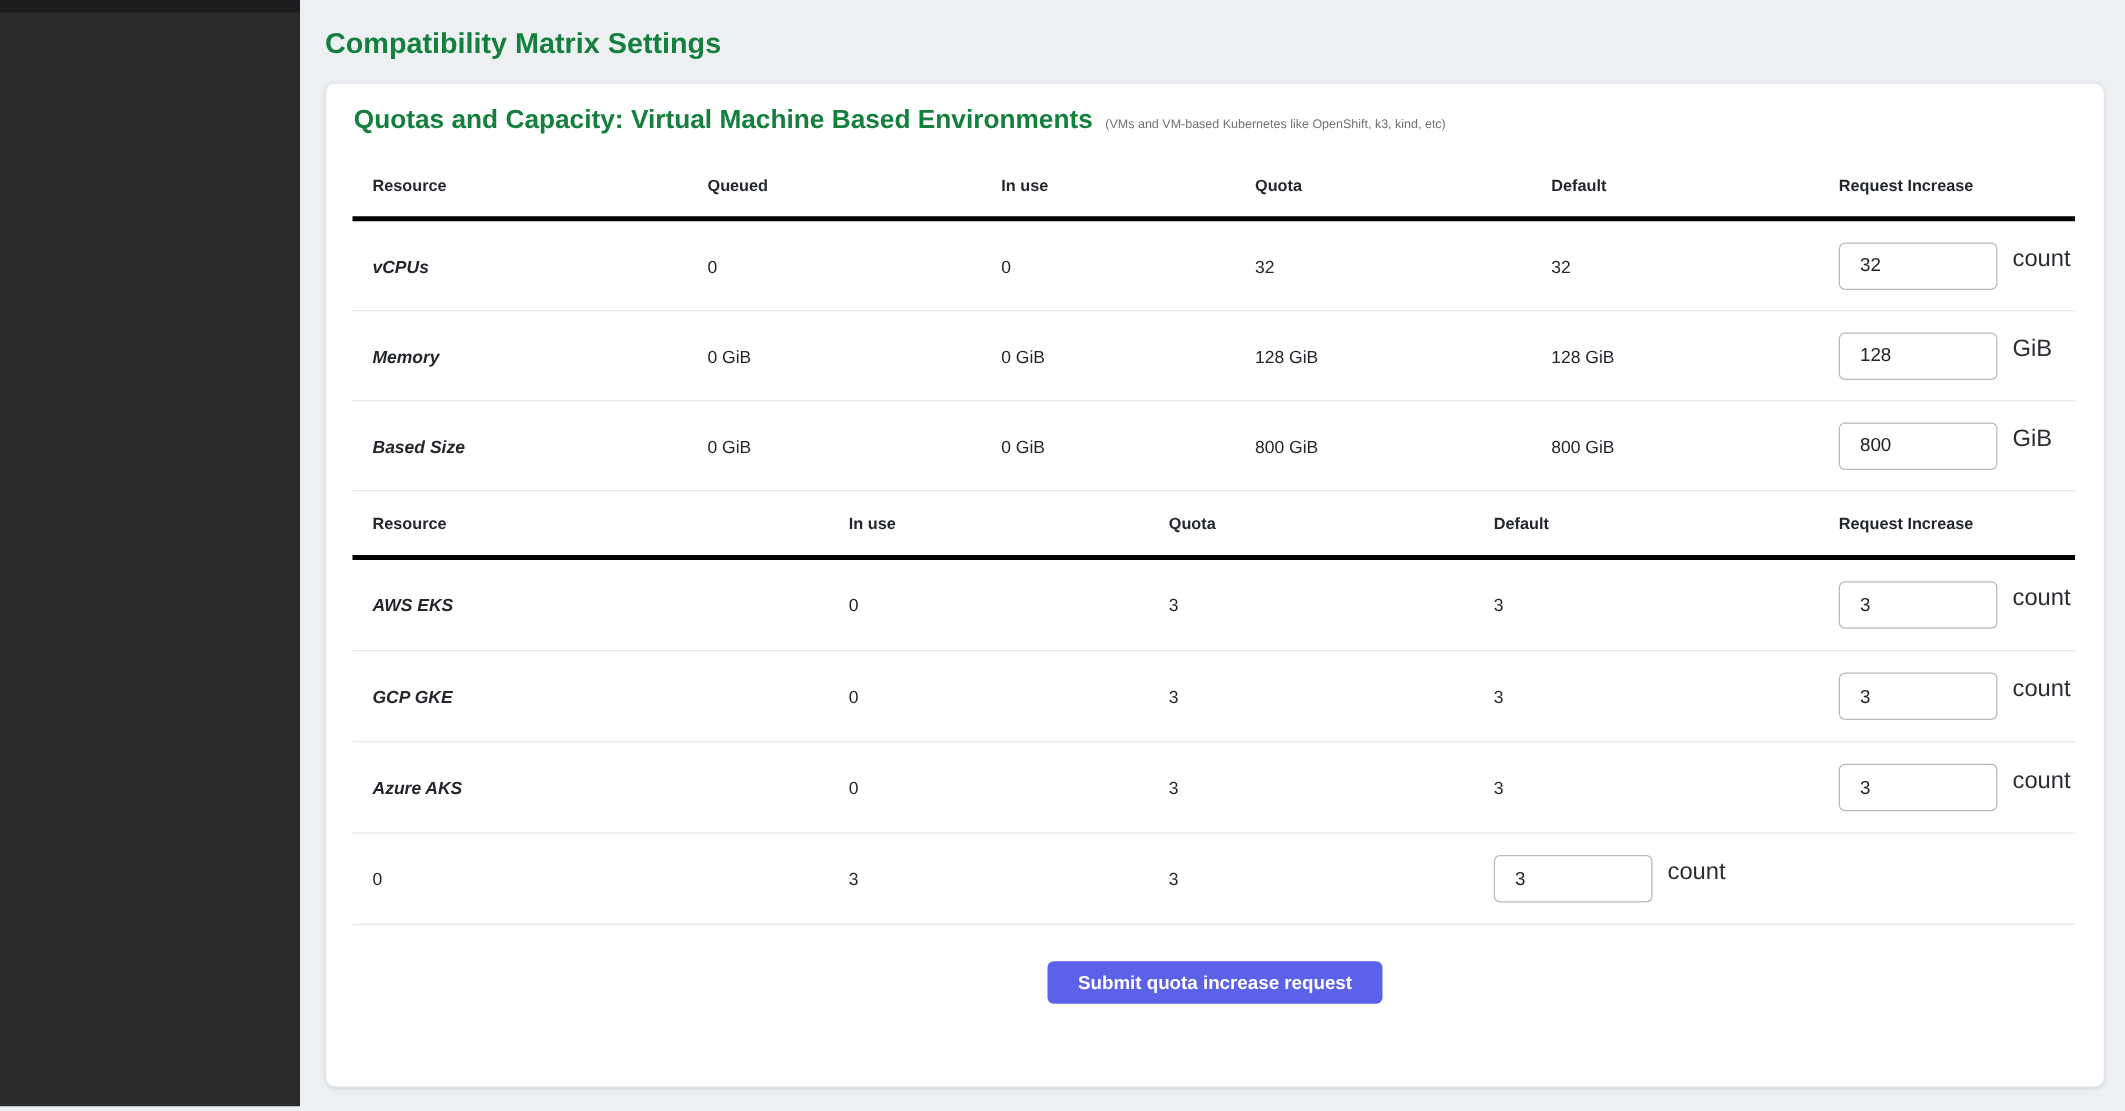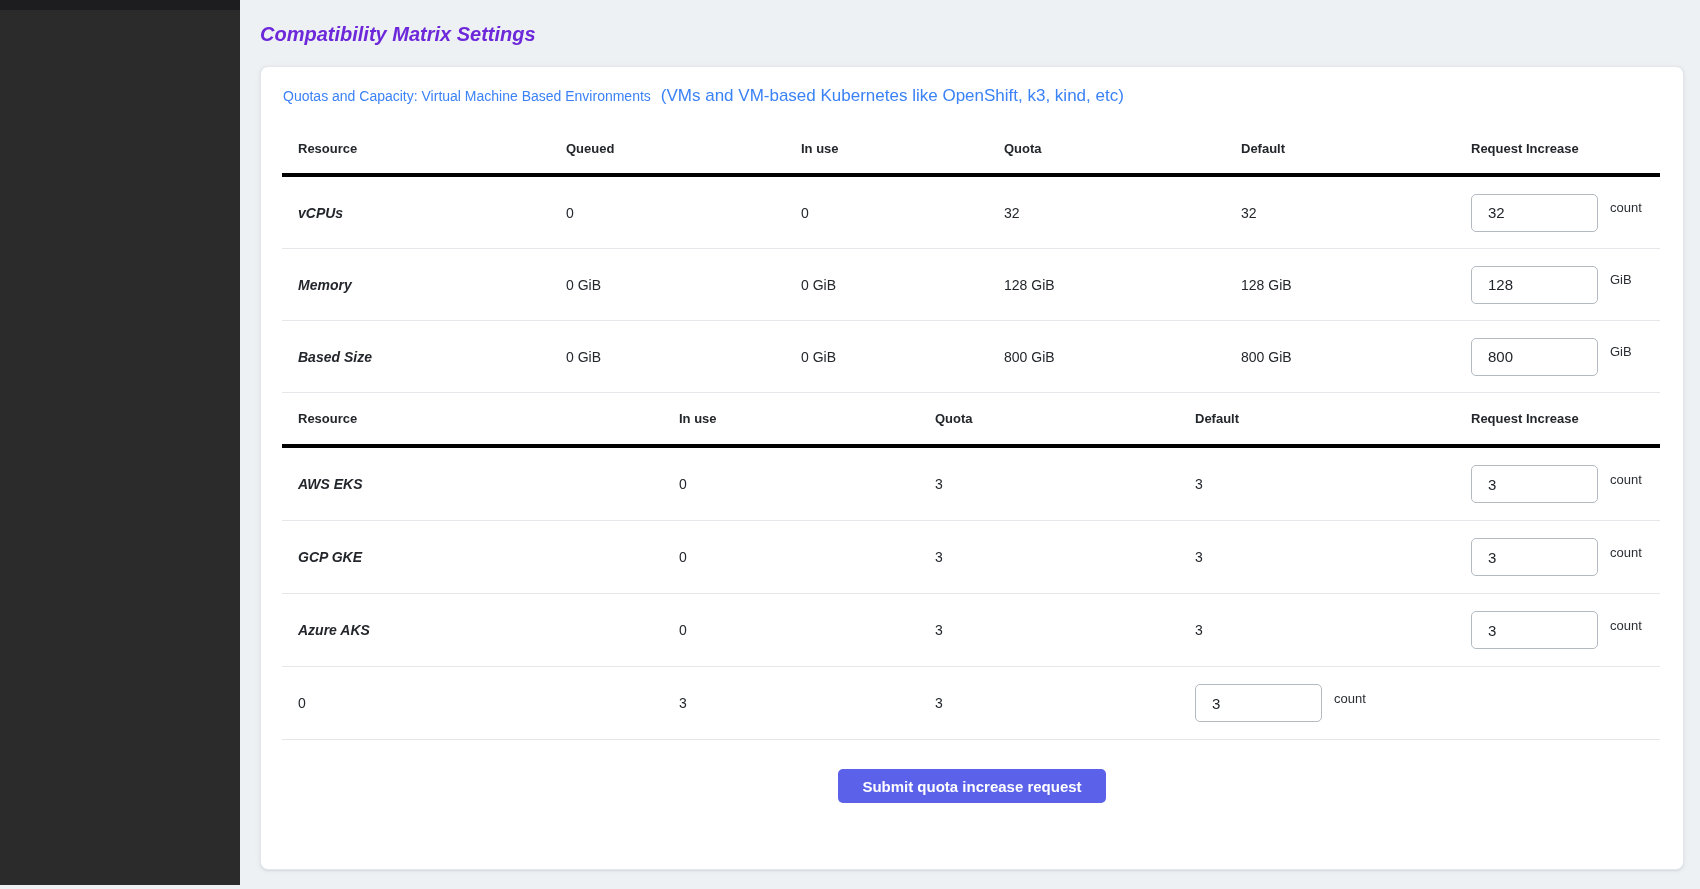--- a/index.html
+++ b/index.html
@@ -26,32 +26,32 @@
   }
   .nav-item { padding-left:26px; }
   .nav-item.active {
     background:var(--sidebar-active-bg,#49494b);
     border-left:5px solid var(--accent-red,#ef4453);
     color:#ffffff;
   }
 
   
   .main { flex:1; padding:22px 16px 0 20px; }
-  .page-title { font-size:20px; line-height:24px; font-weight:700; color:#6d28d9;font-style:italic; }
+  .page-title { font-size:23px; line-height:24px; font-weight:700; color:#15803d; }
 
   .card {
     margin-top:20px; width:1424px; height:804px;
     background:#ffffff; border:1px solid #e3e6ea; border-radius:8px;
     box-shadow:0 1px 2px rgba(16,24,40,.07), 0 1px 6px rgba(16,24,40,.05);
     overflow:hidden;
   }
 
   .section-head { margin:19px 23px 0 22px; display:flex; align-items:baseline; gap:10px; }
-  .section-title { font-size:14px; line-height:20px; font-weight:400; color:#3b82f6; }
-  .section-note { font-size:17px; color:#3b82f6; }
+  .section-title { font-size:21px; line-height:20px; font-weight:700; color:#15803d; }
+  .section-note { font-size:10px; color:#737373; }
   .section-head.second { margin-top:30px; }
 
   .tbl { margin:0 23px 0 21px; }
   .grid-vm    { display:grid; grid-template-columns:284px 235px 203px 237px 230px 1fr; align-items:center; }
   .grid-cloud { display:grid; grid-template-columns:397px 256px 260px 276px 1fr; align-items:center; }
   .grid-vm > :first-child, .grid-cloud > :first-child { padding-left:16px; }
 
   .thead { border-bottom:4px solid #000000; }
   .thead.vm { height:53px; margin-top:18px; }
   .thead.cloud { height:55px; }
@@ -62,21 +62,21 @@
   .row.cloud { height:73px; }
   .cell { font-size:14px; color:#23272c; }
   .cell.resource { font-weight:700;font-style:italic; }
 
   .req-cell { display:flex; align-items:center; }
   .req-input {
     width:127px; height:38px; border:1px solid #b4bac1; border-radius:5px;
     padding-left:16px; font-size:15px; color:#22262b; background:#fff; outline:none;
     font-family:inherit;
   }
-  .unit { font-size:13px; color:#2a2e33; margin-left:12px; position:relative; top:-5px; }
+  .unit { font-size:19px; color:#2a2e33; margin-left:12px; position:relative; top:-5px; }
 
   .btn-row { display:flex; justify-content:center; margin-top:29px; }
   .submit-btn {
     height:34px; padding:0 24px; border:none; border-radius:5px;
     background:var(--button-bg,#5b61e9); color:#ffffff;
     font-size:15px; font-weight:700; font-family:Liberation Sans, sans-serif; cursor:pointer;
   }
 </style>
 </head>
 <body>

